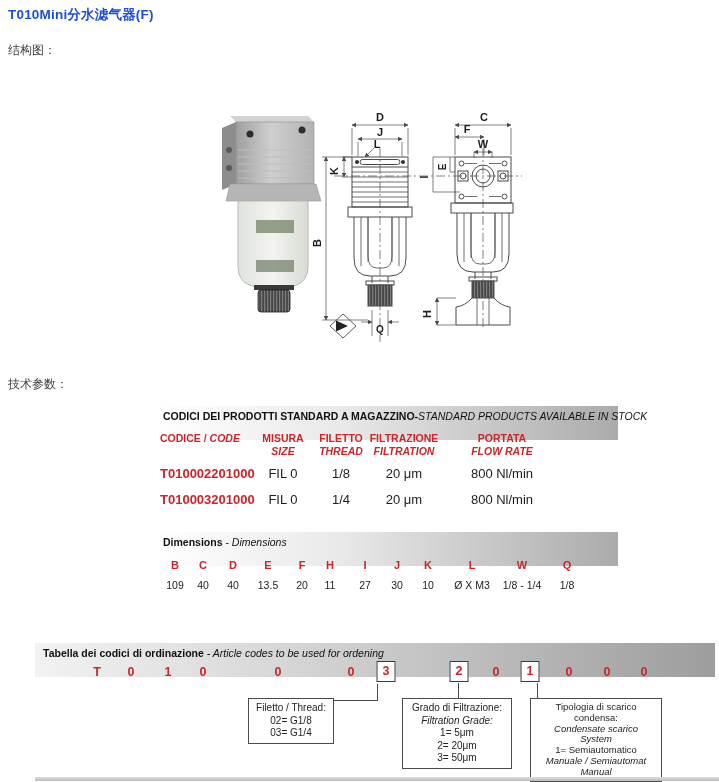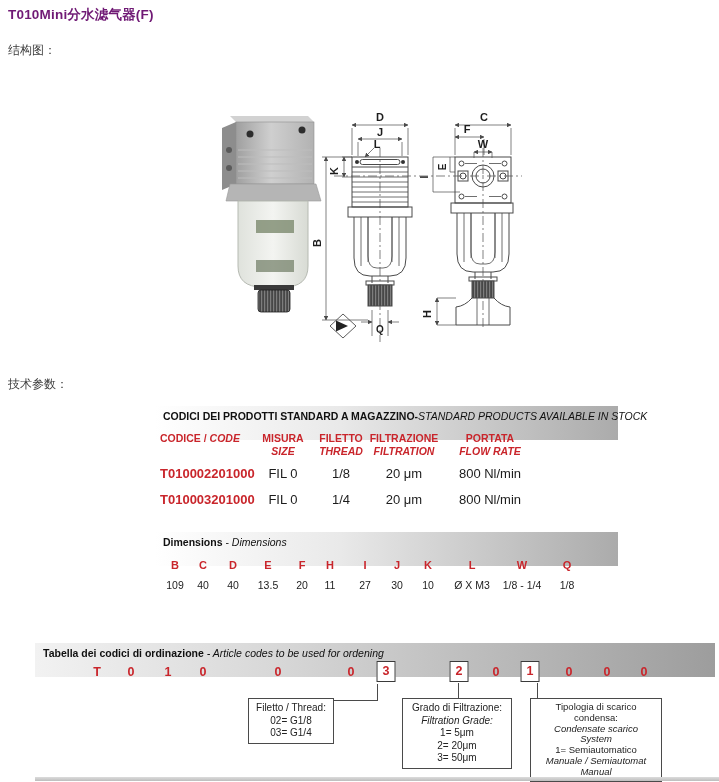--- a/index.html
+++ b/index.html
@@ -1,21 +1,21 @@
 <!DOCTYPE html>
 <html><head>
 <meta charset="utf-8">
 <style>
   html,body{margin:0;padding:0;}
   body{
     width:719px;height:782px;background:#fff;position:relative;overflow:hidden;
     font-family:"Liberation Sans",sans-serif;color:#222;
   }
   .abs{position:absolute;}
-  #page-title{left:8px;top:6px;font-size:13.5px;font-weight:bold;color:#701a75;letter-spacing:.2px;}
+  #page-title{left:8px;top:6px;font-size:13.5px;font-weight:bold;color:#1d4ed8;letter-spacing:.2px;}
   .sec-label{left:8px;font-size:12px;color:#3d3d3d;}
   #structure-label{top:42px;}
   #params-label{top:376px;}
 
   
   .gbar{
     height:34px;line-height:21px;padding-left:8px;font-size:10.5px;color:#101010;
     background:linear-gradient(to right,#ffffff 0%,#e9e9e9 40%,#ababab 100%);
     white-space:nowrap;
   }
@@ -25,21 +25,21 @@
   #dims-bar{left:155px;top:532px;width:455px;}
   #order-bar{left:35px;top:643px;width:672px;background:linear-gradient(to right,#f2f2f2 0%,#d8d8d8 35%,#9d9d9d 100%);}
 
   
   .colh{position:absolute;top:432px;color:#c9252b;font-size:10.5px;font-weight:bold;
         text-align:center;transform:translateX(-50%);line-height:12.5px;white-space:nowrap;}
   .colh .sub{font-style:italic;display:block;}
   .colh.lft{transform:none;text-align:left;}
   .cell{position:absolute;font-size:13px;color:#1c1c1c;transform:translateX(-50%);white-space:nowrap;}
   .cell.code{color:#c9252b;font-weight:bold;transform:none;}
-  .c0{left:160px;} .c1{left:283px;} .c2{left:341px;} .c3{left:404px;} .c4{left:490px;}
+  .c0{left:160px;} .c1{left:283px;} .c2{left:341px;} .c3{left:404px;} .c4{left:502px;}
   .row0{top:466px;} .row1{top:492px;}
 
   
   .dimL{position:absolute;top:559px;transform:translateX(-50%);color:#c9252b;font-weight:bold;font-size:11px;}
   .dimV{position:absolute;top:579px;transform:translateX(-50%);color:#1c1c1c;font-size:10.5px;white-space:nowrap;}
   .d0{left:175px;}.d1{left:203px;}.d2{left:233px;}.d3{left:268px;}.d4{left:302px;}.d5{left:330px;}
   .d6{left:365px;}.d7{left:397px;}.d8{left:428px;}.d9{left:472px;}.d10{left:522px;}.d11{left:567px;}
 
   
   .kch{position:absolute;top:665px;transform:translateX(-50%);color:#c9252b;font-weight:bold;font-size:12.5px;}

